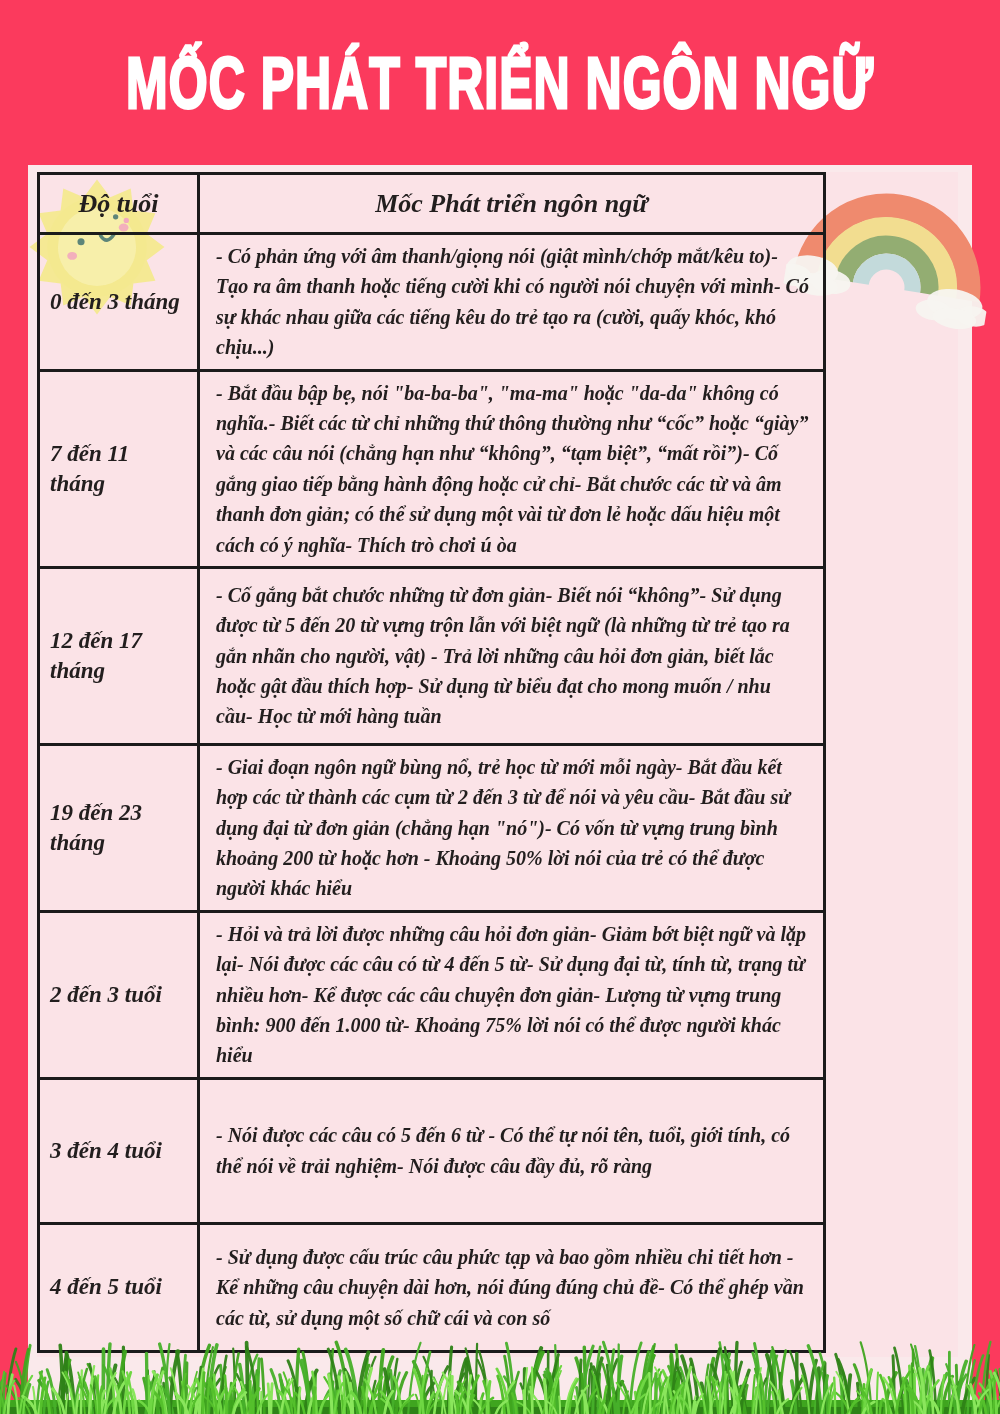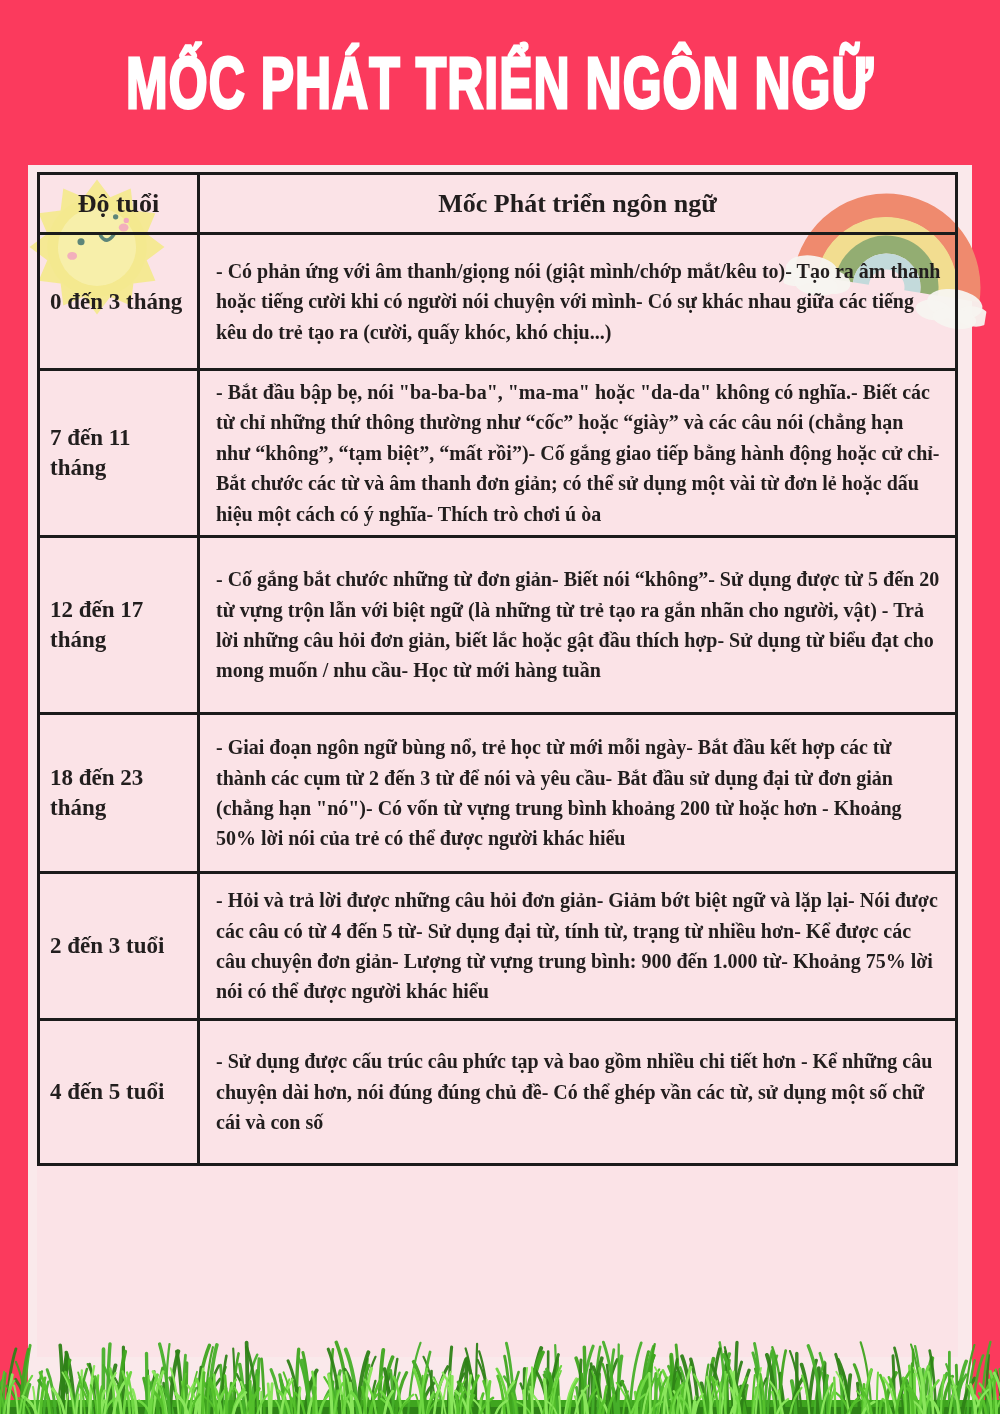--- a/index.html
+++ b/index.html
@@ -13,22 +13,22 @@
   .banner{position:absolute;left:0;top:0;right:0;height:165px;display:flex;align-items:center;justify-content:center;z-index:1;}
   .banner h1{
     margin:0;color:#ffffff;font-family:"Liberation Sans", sans-serif;font-weight:bold;
     font-size:50px;letter-spacing:1px;-webkit-text-stroke:2px #ffffff;
     transform:scaleY(1.45);transform-origin:center;white-space:nowrap;
   }
   .table-bg{position:absolute;left:37px;top:172px;width:921px;height:1185px;background:var(--cell-bg);z-index:1;}
   .sun{position:absolute;left:26px;top:176px;width:142px;height:142px;z-index:2;}
   .rainbow{position:absolute;left:790px;top:162px;width:205px;height:175px;z-index:2;transform:rotate(9deg);}
   table.milestones{
-    position:absolute;left:37px;top:172px;width:921px;z-index:3;
-    border-collapse:collapse;table-layout:fixed;color:var(--text);
+    position:absolute;left:37px;top:172px;width:789px;z-index:3;
+    border-collapse:collapse;table-layout:fixed;color:var(--text);font-style:italic;
   }
   table.milestones th, table.milestones td{
     border:3px solid var(--border);background:transparent;vertical-align:middle;
   }
   col.age-col{width:160px;}
   th{font-size:26px;font-weight:bold;padding:4px;}
   thead tr{height:60px;}
   td.age{font-size:23px;font-weight:bold;padding:2px 10px;line-height:1.3;}
   td.ms{font-size:20px;font-weight:bold;line-height:1.52;padding:6px 14px 6px 16px;text-align:left;}
   tbody tr:nth-child(1){height:136px;}
@@ -99,26 +99,30 @@
       </tr>
       <tr>
         <td class="age">7 đến 11 tháng</td>
         <td class="ms">- Bắt đầu bập bẹ, nói "ba-ba-ba", "ma-ma" hoặc "da-da" không có nghĩa.- Biết các từ chỉ những thứ thông thường như “cốc” hoặc “giày” và các câu nói (chẳng hạn như “không”, “tạm biệt”, “mất rồi”)- Cố gắng giao tiếp bằng hành động hoặc cử chỉ- Bắt chước các từ và âm thanh đơn giản; có thể sử dụng một vài từ đơn lẻ hoặc dấu hiệu một cách có ý nghĩa- Thích trò chơi ú òa</td>
       </tr>
       <tr>
         <td class="age">12 đến 17 tháng</td>
         <td class="ms">- Cố gắng bắt chước những từ đơn giản- Biết nói “không”- Sử dụng được từ 5 đến 20 từ vựng trộn lẫn với biệt ngữ (là những từ trẻ tạo ra gắn nhãn cho người, vật) - Trả lời những câu hỏi đơn giản, biết lắc hoặc gật đầu thích hợp- Sử dụng từ biểu đạt cho mong muốn / nhu cầu- Học từ mới hàng tuần</td>
       </tr>
       <tr>
-        <td class="age">18 đến 23 tháng</td>
+        <td class="age">19 đến 23 tháng</td>
         <td class="ms">- Giai đoạn ngôn ngữ bùng nổ, trẻ học từ mới mỗi ngày- Bắt đầu kết hợp các từ thành các cụm từ 2 đến 3 từ để nói và yêu cầu- Bắt đầu sử dụng đại từ đơn giản (chẳng hạn "nó")- Có vốn từ vựng trung bình khoảng 200 từ hoặc hơn - Khoảng 50% lời nói của trẻ có thể được người khác hiểu</td>
       </tr>
       <tr>
         <td class="age">2 đến 3 tuổi</td>
         <td class="ms">- Hỏi và trả lời được những câu hỏi đơn giản- Giảm bớt biệt ngữ và lặp lại- Nói được các câu có từ 4 đến 5 từ- Sử dụng đại từ, tính từ, trạng từ nhiều hơn- Kể được các câu chuyện đơn giản- Lượng từ vựng trung bình: 900 đến 1.000 từ- Khoảng 75% lời nói có thể được người khác hiểu</td>
+      </tr>
+      <tr>
+        <td class="age">3 đến 4 tuổi</td>
+        <td class="ms">- Nói được các câu có 5 đến 6 từ - Có thể tự nói tên, tuổi, giới tính, có thể nói về trải nghiệm- Nói được câu đầy đủ, rõ ràng</td>
       </tr>
       <tr>
         <td class="age">4 đến 5 tuổi</td>
         <td class="ms">- Sử dụng được cấu trúc câu phức tạp và bao gồm nhiều chi tiết hơn - Kể những câu chuyện dài hơn, nói đúng đúng chủ đề- Có thể ghép vần các từ, sử dụng một số chữ cái và con số</td>
       </tr>
     </tbody>
   </table>
 
   <svg class="grass" id="grass-svg" viewBox="0 0 1000 92" preserveAspectRatio="none">
       <rect x="0" y="78" width="1000" height="14" fill="#3fa51f"></rect>

